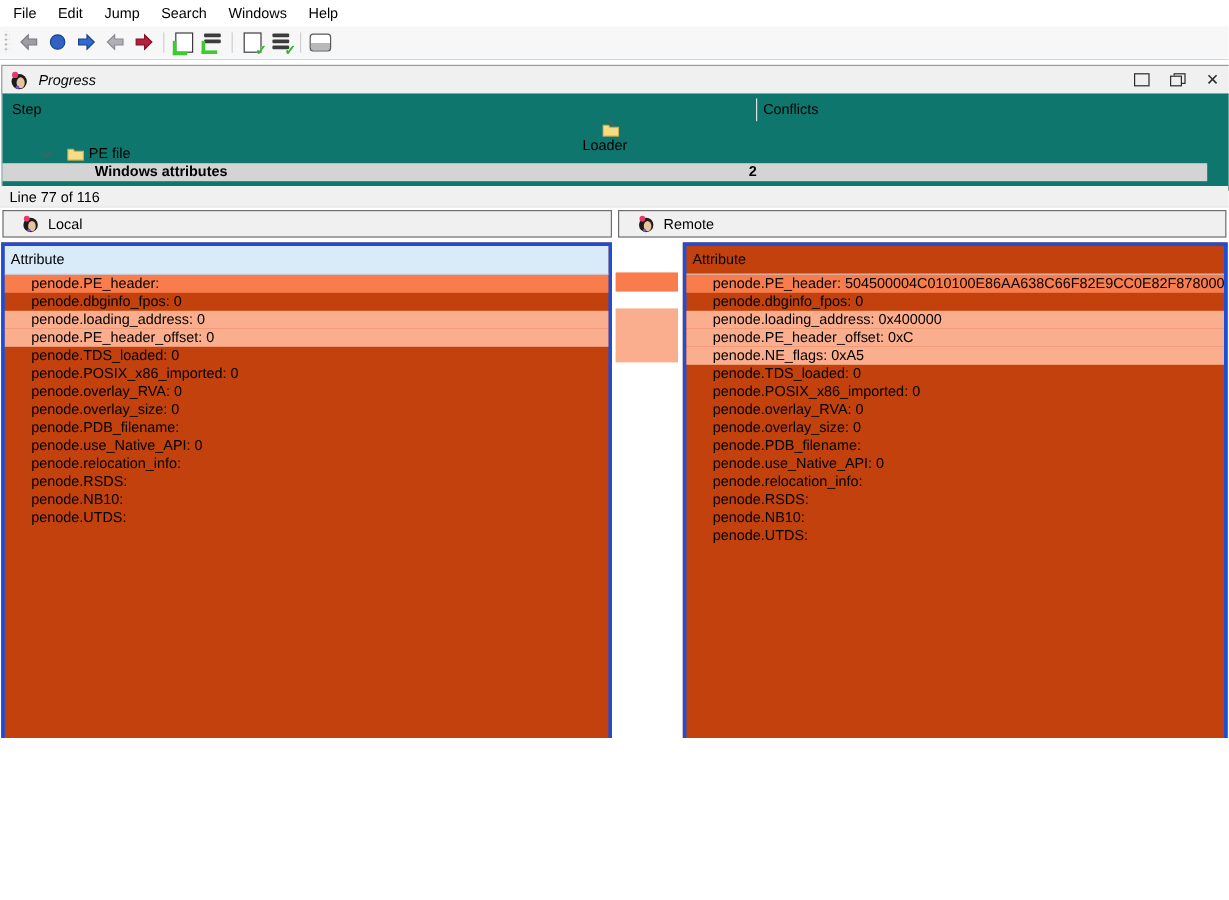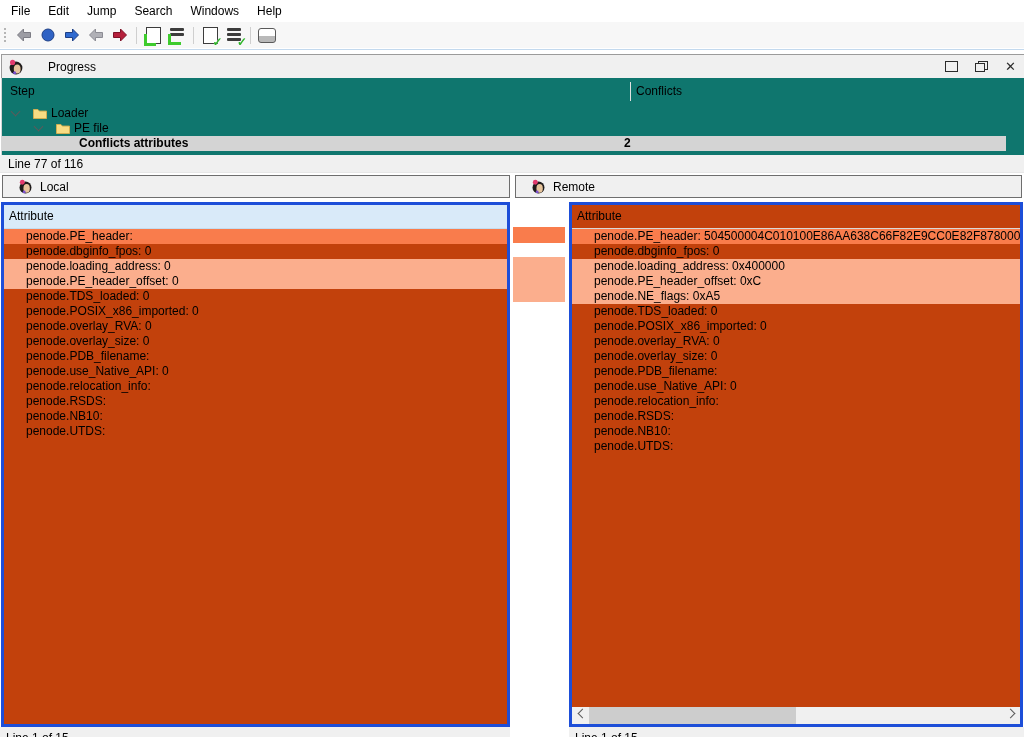--- a/index.html
+++ b/index.html
@@ -1,16 +1,16 @@
 <!DOCTYPE html>
 <html style="--conflict-strong: #f97c4c; --conflict-light: #fbae8d; --selected-header-blue: #d9eaf9; --tree-selected-row: #d4d4d4;"><head>
 <meta charset="utf-8">
 <style>
   html,body{margin:0;padding:0;background:#fff;}
-  #app{position:relative;width:1024px;height:737px;background:#ffffff;
+  #app{position:relative;width:1024px;height:615px;background:#ffffff;
        font-family:"Liberation Sans",sans-serif;font-size:12px;color:#000;overflow:hidden;}
 
   
   .menubar{position:absolute;top:0;left:0;right:0;height:22px;background:#ffffff;
            display:flex;align-items:center;padding-left:2px;}
   .menu-item{padding:3px 9px;cursor:default;}
 
   
   .toolbar{position:absolute;top:22px;left:0;right:0;height:26px;background:#f7f7f7;
            display:flex;align-items:center;}
@@ -30,21 +30,21 @@
   .ic-stack .green-l{position:absolute;left:-2px;bottom:-2px;width:10px;height:8px;
         border-left:3px solid #3ecb2d;border-bottom:3px solid #3ecb2d;}
   .check{position:absolute;right:-6px;bottom:-5px;color:#2fb52a;font-weight:bold;
         font-size:12px;line-height:12px;text-shadow:0 0 1px #fff;}
   .ic-window{width:16px;height:13px;border:1px solid #5a5a5a;border-radius:3px;
         background:linear-gradient(#ffffff 55%,#b9b9b9 55%);}
 
   
   .prog-title{position:absolute;top:54px;left:1px;width:1020px;height:23px;background:#f0f0f0;
         border:1px solid #9b9b9b;display:flex;align-items:center;padding-left:6px;}
-  .prog-title .t-label{margin-left:24px;}
+  .prog-title .t-label{margin-left:8px;font-style:italic;}
   .win-controls{margin-left:auto;display:flex;align-items:center;gap:17px;padding-right:12px;}
   .ico-max{width:11px;height:9px;border:1px solid #2b2b2b;}
   .ico-restore{position:relative;width:13px;height:11px;}
   .ico-restore .b1{position:absolute;right:0;top:0;width:8px;height:7px;border:1px solid #2b2b2b;}
   .ico-restore .b2{position:absolute;left:0;bottom:0;width:8px;height:7px;border:1px solid #2b2b2b;background:#f0f0f0;}
   .ico-close{font-size:13px;line-height:13px;color:#2b2b2b;}
 
   
   .tree{position:absolute;top:78px;left:1px;width:1020px;height:77px;background:#0f766e;
         border-left:1px solid #d5d5d5;border-right:1px solid #d5d5d5;border-bottom:4px solid #000000;padding-left:32px;}
@@ -211,42 +211,42 @@
     </span>
   </div>
 
   <div class="tree">
     <div class="tree-header">
       <span class="th-step">Step</span>
       <span class="th-div"></span>
       <span class="th-conflicts">Conflicts</span>
     </div>
 
-    <div class="tree-row" style="top:28px;">
+    <div class="tree-row" style="top:28px;flex-direction:column;">
       <span class="chev" style="margin-left:10px;"></span>
       <span class="folder" style="margin-left:14px;">
         <svg width="14" height="11" viewBox="0 0 14 11">
             <path d="M0.5 1.5 h4.4 l1.4 1.6 h7.2 v7.4 h-13 z" fill="#f7dc83" stroke="#cfae52"></path>
           </svg>
       </span>
       <span>Loader</span>
     </div>
 
     <div class="tree-row" style="top:43px;">
       <span class="chev" style="margin-left:33px;"></span>
       <span class="folder" style="margin-left:14px;">
         <svg width="14" height="11" viewBox="0 0 14 11">
             <path d="M0.5 1.5 h4.4 l1.4 1.6 h7.2 v7.4 h-13 z" fill="#f7dc83" stroke="#cfae52"></path>
           </svg>
       </span>
       <span>PE file</span>
     </div>
 
     <div class="tree-row selected" style="top:58px;">
-      <span style="margin-left:77px;">Conflicts attributes</span>
+      <span style="margin-left:77px;">Windows attributes</span>
       <span class="conflict-cell">2</span>
     </div>
 
     <div class="tree-sb">
       <span class="sb-btn sb-up">
           <span class="chev up"></span>
         </span>
       <span class="sb-btn sb-down">
           <span class="chev"></span>
         </span>

